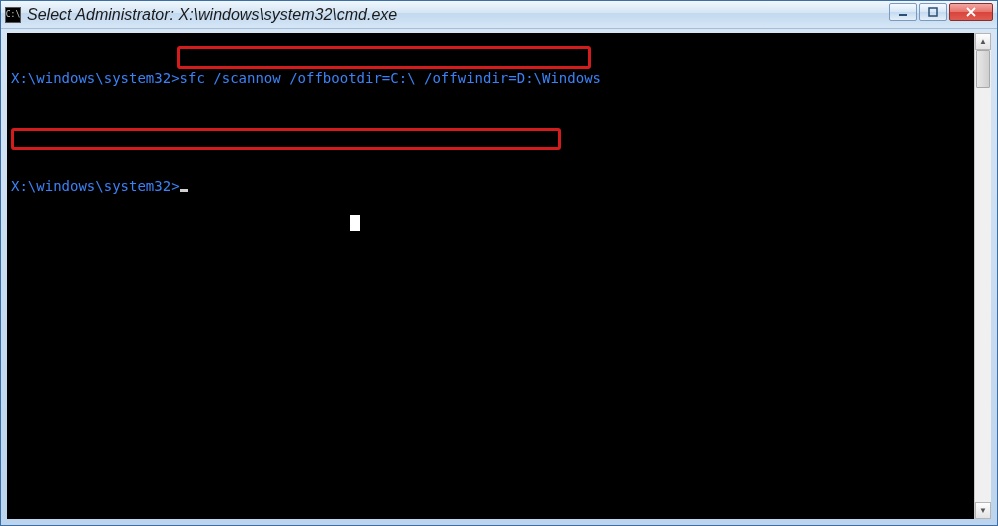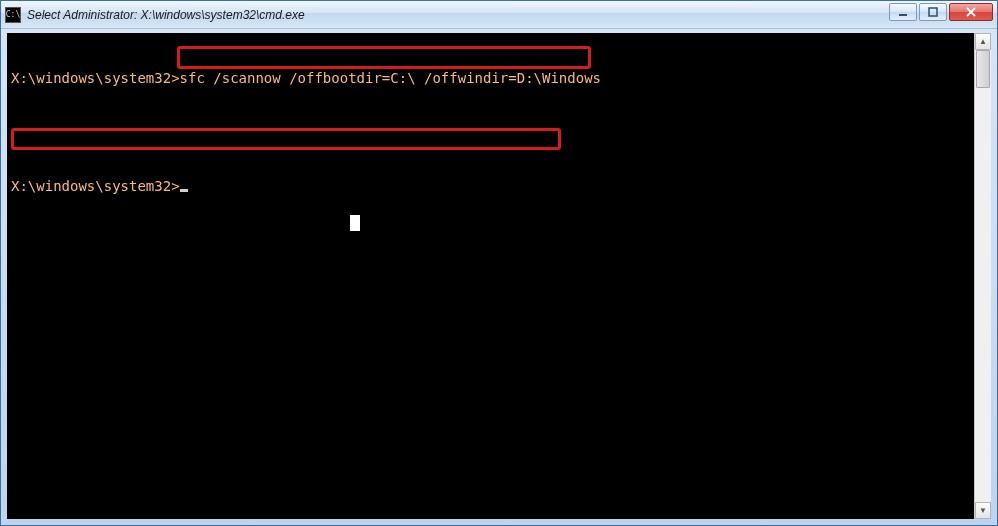--- a/index.html
+++ b/index.html
@@ -33,21 +33,21 @@
     background: #000;
     border: 1px solid #555;
     display: flex;
     align-items: center;
     justify-content: center;
     font-size: 8px;
     color: #ccc;
     font-family: monospace;
   }
   .title-text {
-    font-size: 12px;
+    font-size: 16px;
     color: #1a1a1a;
     font-style: italic;
     flex: 1;
     white-space: nowrap;
     overflow: hidden;
   }
   .window-controls {
     display: flex;
     gap: 2px;
     position: absolute;
@@ -81,21 +81,21 @@
     top: 32px;
     left: 6px;
     right: 6px;
     bottom: 6px;
     background: #000;
     display: flex;
   }
   .terminal {
     flex: 1;
     background: #000;
-    color: #fdba74;
+    color: #3b82f6;
     font-family: Consolas, "Lucida Console", monospace;
     font-size: 14px;
     line-height: 18px;
     padding: 18px 4px 4px 4px;
     white-space: pre;
     position: relative;
     overflow: hidden;
   }
   .scrollbar {
     width: 17px;

